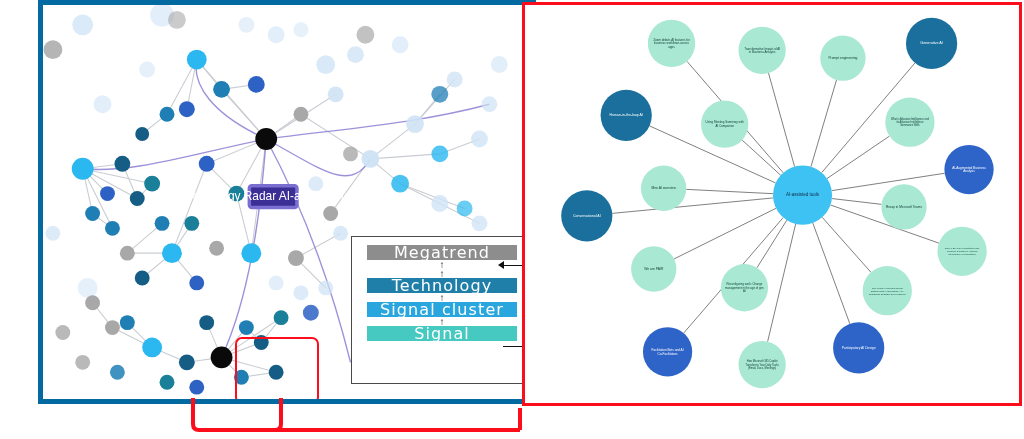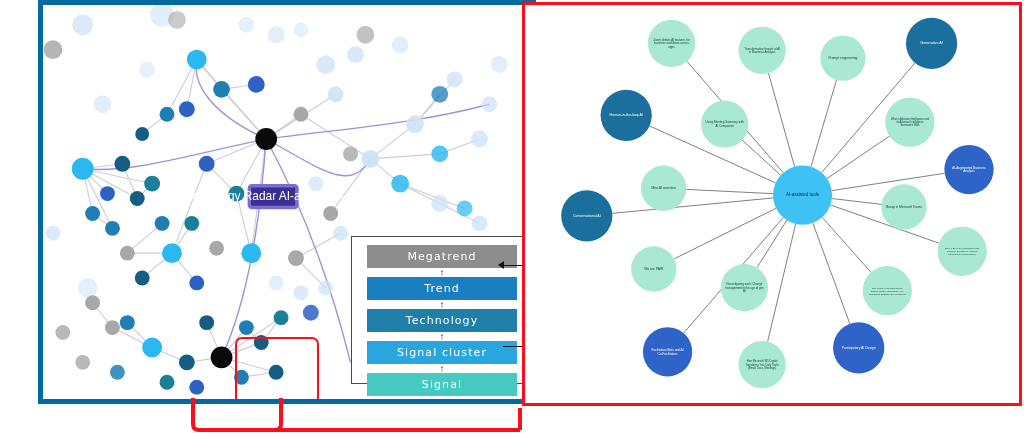--- a/index.html
+++ b/index.html
@@ -49,27 +49,27 @@
     left: 308px;
     top: 231px;
     width: 182px;
     height: 148px;
     background: #ffffff;
     border: 1px solid #4a4a4a;
     box-sizing: border-box;
     padding: 8px 14px;
   }
   .legend-row {
-    height: 23px;
+    height: 15px;
     margin: 0 auto;
     display: flex;
     align-items: center;
     justify-content: center;
     color: #ffffff;
-    font-size: 11px;
+    font-size: 16px;
     letter-spacing: 1.1px;
     font-family: "DejaVu Sans", sans-serif;
     position: relative;
     width: 150px;
   }
   .legend-arrow {
     height: 9px;
     display: flex;
     align-items: center;
     justify-content: center;
@@ -303,23 +303,20 @@
       <rect class="hub-rect" x="41.6" y="36.4" width="9.6" height="4.4" rx="0.5"></rect>
       <text class="hub-rect-label" x="46.4" y="38.6">Technology Radar AI-assisted tools</text>
     </g>
   </svg>
 
   <div id="legend-card">
     <div class="legend-row lr-megatrend">
       <span>Megatrend</span>
     </div>
     <div class="legend-arrow">↑</div>
-    <div class="legend-row lr-trend">
-      <span>Trend</span>
-    </div>
     <div class="legend-arrow">↑</div>
     <div class="legend-row lr-technology">
       <span>Technology</span>
     </div>
     <div class="legend-arrow">↑</div>
     <div class="legend-row lr-cluster">
       <span>Signal cluster</span>
     </div>
     <div class="legend-arrow">↑</div>
     <div class="legend-row lr-signal">

